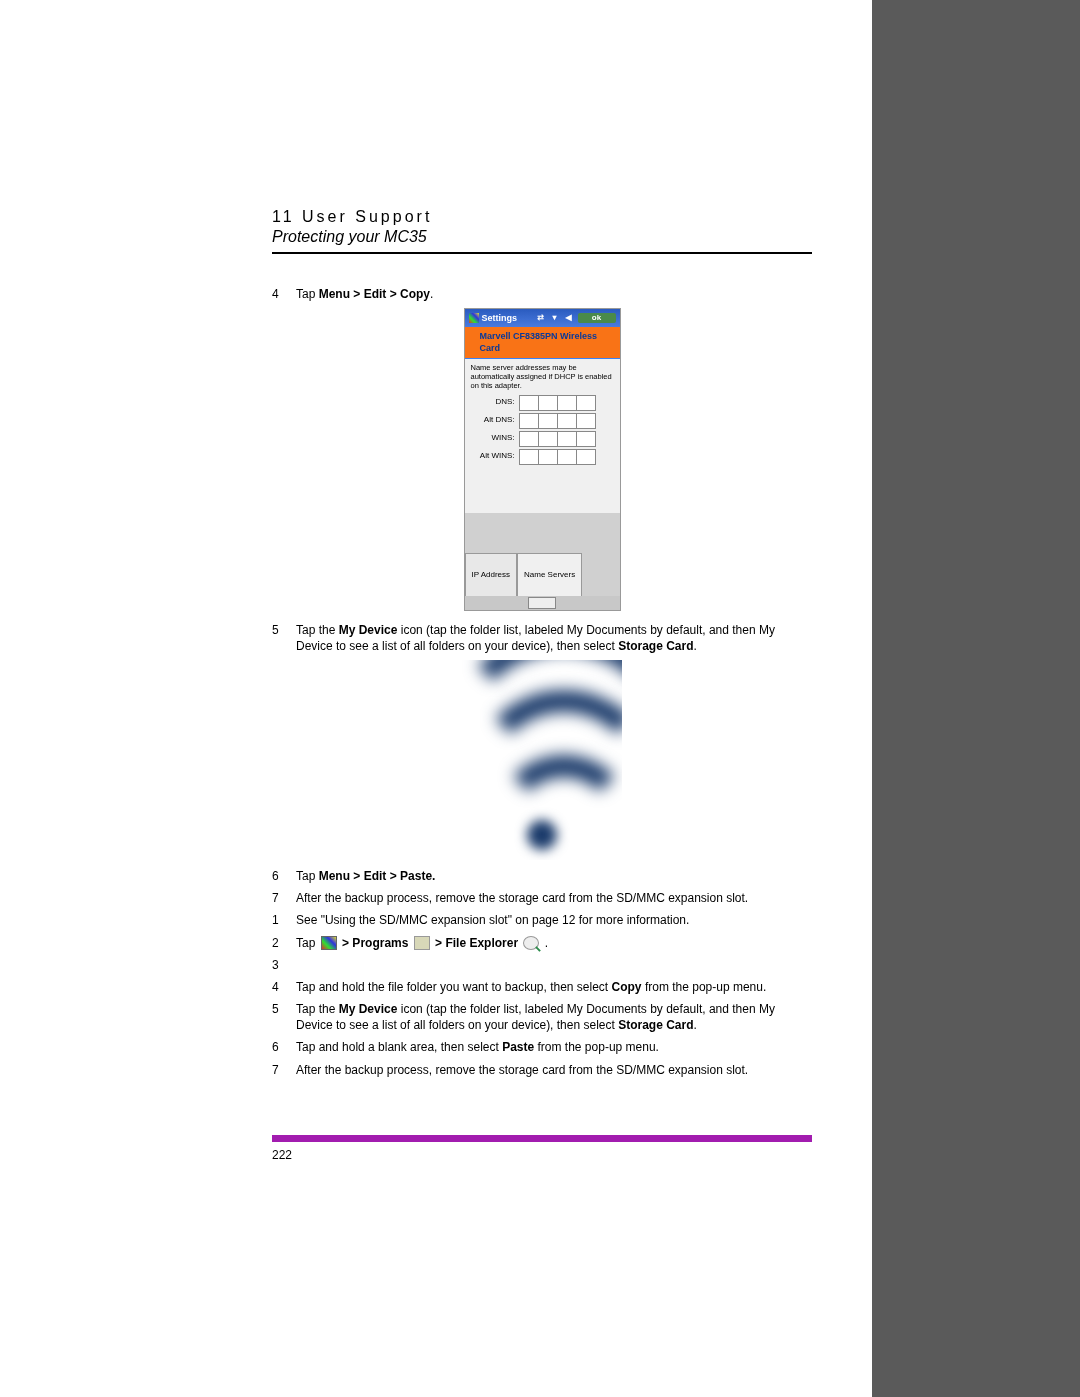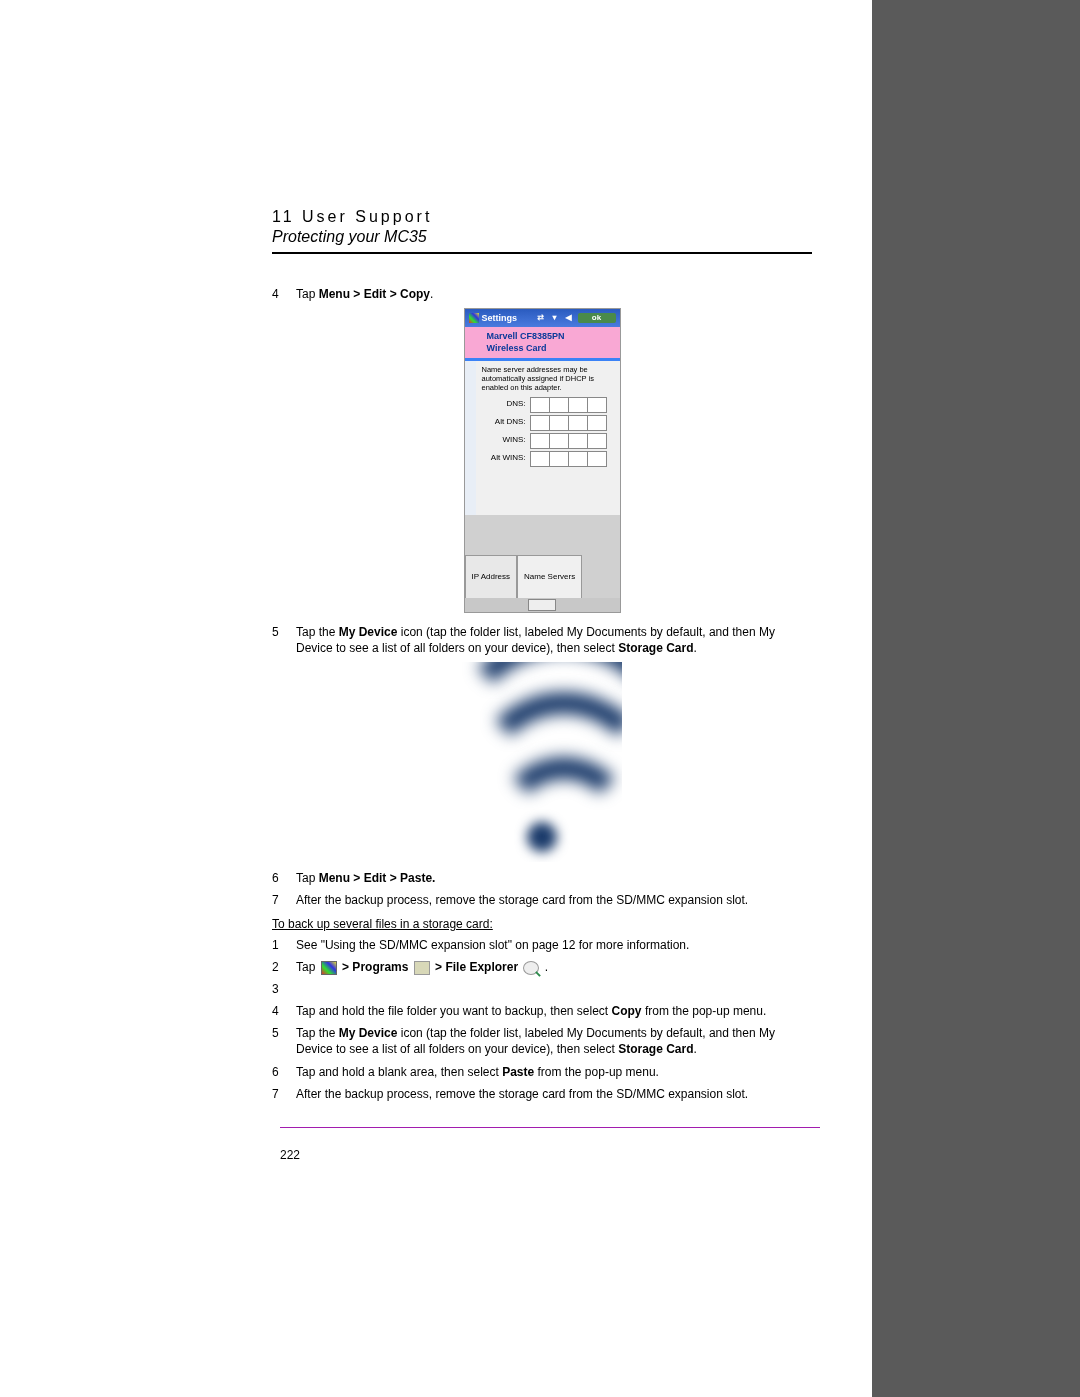--- a/index.html
+++ b/index.html
@@ -13,22 +13,22 @@
   .step .num{width:24px;flex-shrink:0;}
   .step .txt{flex:1;}
   .screenshot-wrap{text-align:center;margin:6px 0 8px 0;}
   .screenshot{display:inline-block;width:155px;border:1px solid #999;background:#e8eef6;text-align:left;font-size:9px;}
   .ss-title{background:linear-gradient(#2a5bbf,#4a7bdf);color:#fff;padding:3px 4px;display:flex;align-items:center;gap:3px;font-weight:bold;}
   .ss-title .flag{width:10px;height:10px;background:linear-gradient(45deg,#e03030,#30e030,#3030e0,#e0e030);display:inline-block;}
   .ss-title .sp{flex:1;}
   .ss-icons{display:flex;gap:4px;}
   .ss-icons span{width:10px;height:10px;display:inline-block;color:#fff;font-size:8px;line-height:10px;text-align:center;}
   .ss-icons .ok{background:#4a8a4a;border-radius:2px;padding:0 14px;}
-  .ss-card{color:#0a3a9a;font-weight:bold;padding:3px 22px;border-bottom:3px solid #3b82f6;background:#f9a8d4;}
-  .ss-body{background:#f0f0f0;padding:4px 4px 6px 6px;font-size:8px;margin-left:11px;}
+  .ss-card{color:#0a3a9a;font-weight:bold;padding:3px 15px;border-bottom:1px solid #3b82f6;background:#f97316;}
+  .ss-body{background:#f0f0f0;padding:4px 4px 6px 6px;font-size:8px;}
   .ss-note{font-size:7.5px;margin-bottom:5px;line-height:1.2;}
   .ss-row{display:flex;align-items:center;margin:2px 0;}
   .ss-row label{width:44px;text-align:right;padding-right:4px;}
   .ip-box{display:flex;gap:0;}
   .ip-box span{width:18px;height:14px;background:#fff;border:1px solid #888;border-right:none;display:inline-block;position:relative;}
   .ip-box span:last-child{border-right:1px solid #888;}
   .ip-box span:not(:last-child)::after{content:".";position:absolute;right:-2px;bottom:0;font-size:8px;}
   .ss-tabs{display:flex;background:#d0d0d0;font-size:8px;}
   .ss-tabs span{padding:16px 6px;border:1px solid #999;border-bottom:none;background:#e8e8e8;margin-top:40px;}
   .ss-tabs span.active{background:#f0f0f0;}
@@ -41,21 +41,21 @@
   .arc3{width:100px;height:100px;left:30px;top:95px;}
   .wifi-dot{position:absolute;width:30px;height:30px;background:#1a3a6a;border-radius:50%;left:65px;top:160px;filter:blur(6px);}
   .subhead{text-decoration:underline;font-size:12px;margin:8px 0 4px 0;}
   .bullet{margin-left:24px;}
   .bullet li{margin-bottom:2px;}
   .inline-icon{display:inline-block;width:14px;height:12px;vertical-align:middle;margin:0 2px;}
   .icon-start{background:linear-gradient(45deg,#e03030,#30e030,#3030e0,#e0e030);border:1px solid #666;}
   .icon-folder{background:#d8d8b8;border:1px solid #999;}
   .icon-search{background:#eee;border:1px solid #999;position:relative;border-radius:50%;}
   .icon-search::after{content:"";position:absolute;width:6px;height:2px;background:#2a8a4a;right:-3px;bottom:-1px;transform:rotate(45deg);}
-  .pagenum{position:absolute;left:280px;bottom:235px;font-size:12px;border-top:1px solid #a21caf;width:540px;padding-top:20px;}
+  .pagenum{position:absolute;left:272px;bottom:235px;font-size:12px;border-top:7px solid #a21caf;width:540px;padding-top:6px;}
 </style>
 </head>
 <body>
 
 <div class="page">
   <div class="content">
     <div class="header">
       <div class="chapter">11 User Support</div>
       <div class="title">Protecting your MC35</div>
     </div>
@@ -152,21 +152,20 @@
         <div class="num">6</div>
         <div class="txt">
           <span>Tap </span><b>Menu &gt; Edit &gt; Paste.</b>
         </div>
       </div>
       <div class="step">
         <div class="num">7</div>
         <div class="txt">After the backup process, remove the storage card from the SD/MMC expansion slot.</div>
       </div>
 
-      <div class="subhead">To back up several files in a storage card:</div>
 
       <div class="step">
         <div class="num">1</div>
         <div class="txt">
           <div>See "Using the SD/MMC expansion slot" on page 12 for more information.</div>
         </div>
       </div>
       <div class="step">
         <div class="num">2</div>
         <div class="txt">

